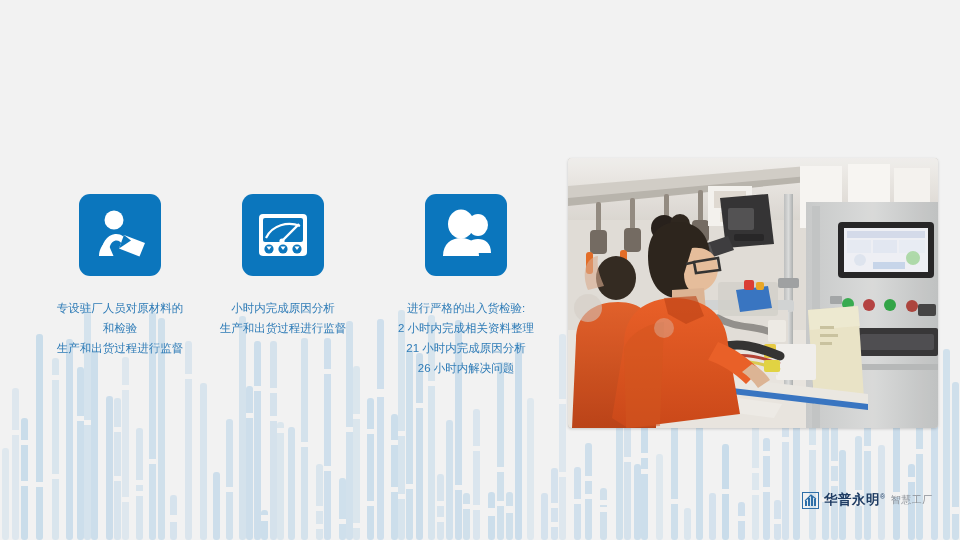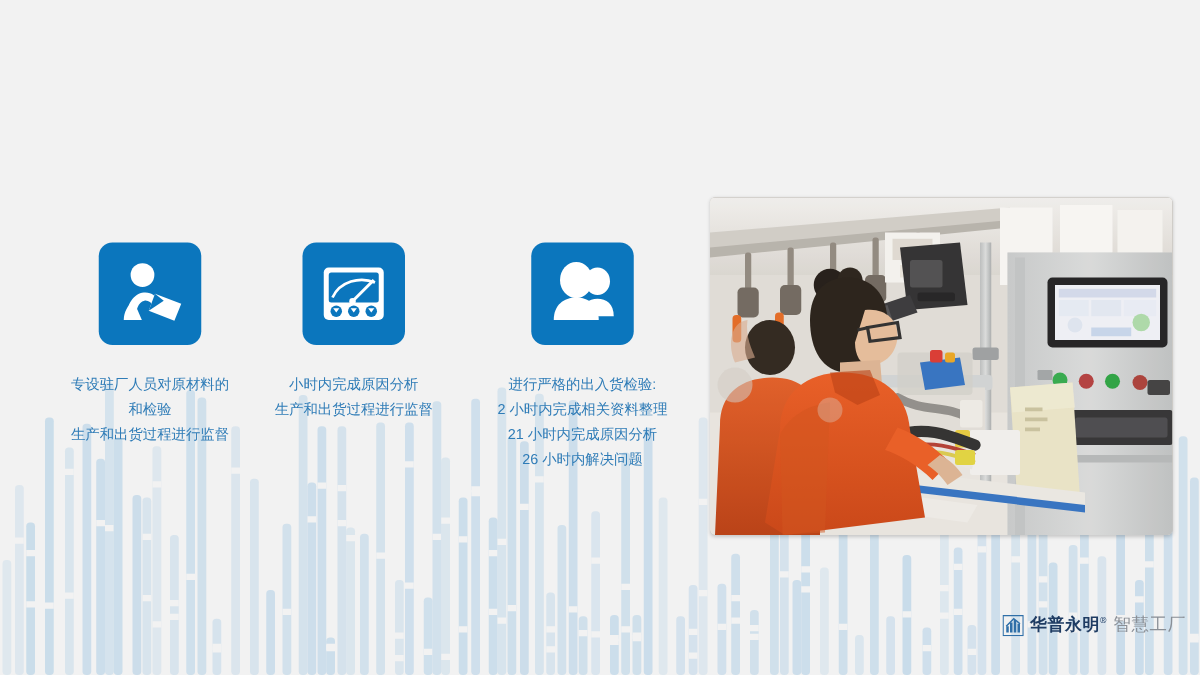--- a/index.html
+++ b/index.html
@@ -77,21 +77,21 @@
     display:flex;align-items:center;gap:5px;
     height:22px;
   }
   #logo .mark{width:17px;height:17px;position:relative;display:block;}
   #logo .brand{
     font-size:13.5px;font-weight:bold;color:#1f3c63;letter-spacing:.5px;
     white-space:nowrap;
   }
   #logo .sup{font-size:7px;vertical-align:super;font-weight:normal;}
   #logo .sub{
-    font-size:14px;color:#8a8f96;letter-spacing:.5px;white-space:nowrap;
+    font-size:10px;color:#8a8f96;letter-spacing:.5px;white-space:nowrap;
   }
 </style>
 </head>
 <body>
 
 <div id="slide">
 
   <div id="bars">
       <div class="bar" style="left: 2px; height: 92px; background: rgb(201, 220, 234); opacity: 0.47;"></div>
       <div class="bar" style="left: 12px; height: 152px; background: rgb(201, 220, 234); opacity: 0.48;"></div>

